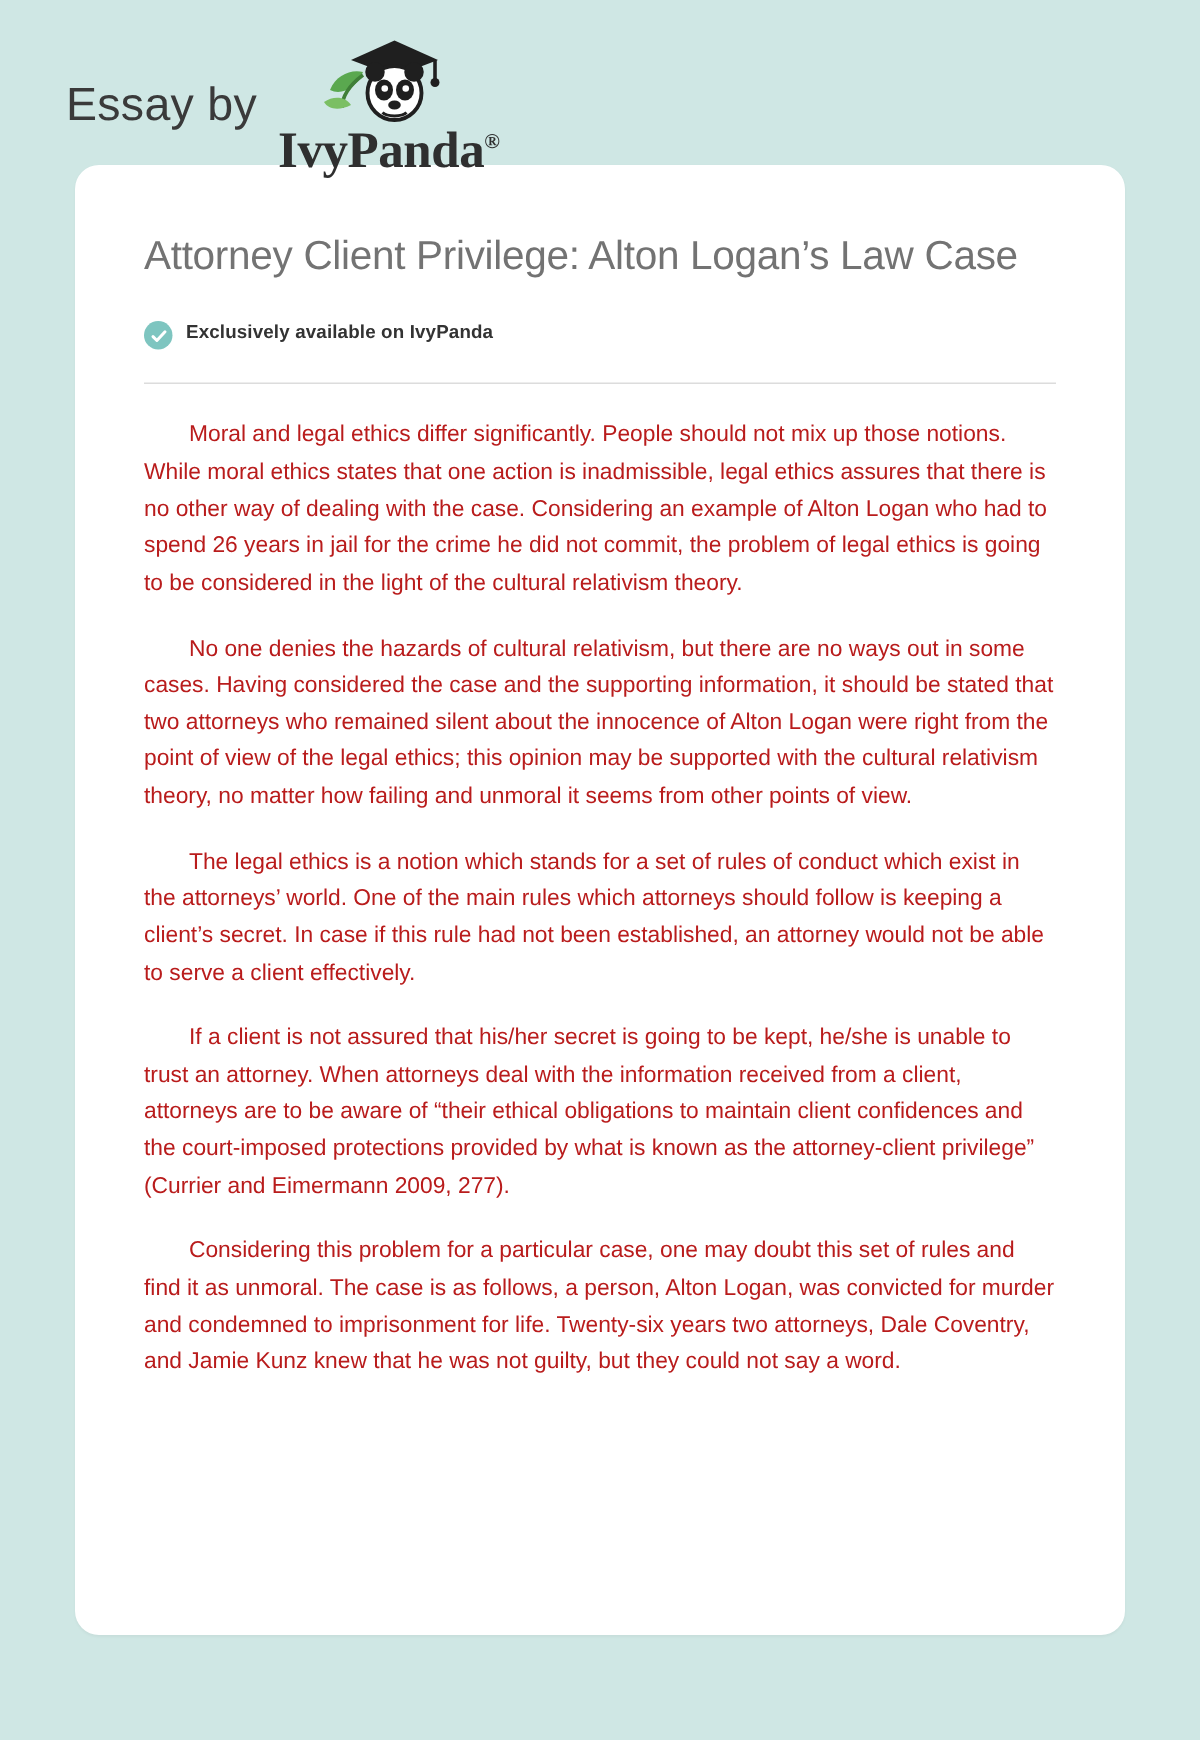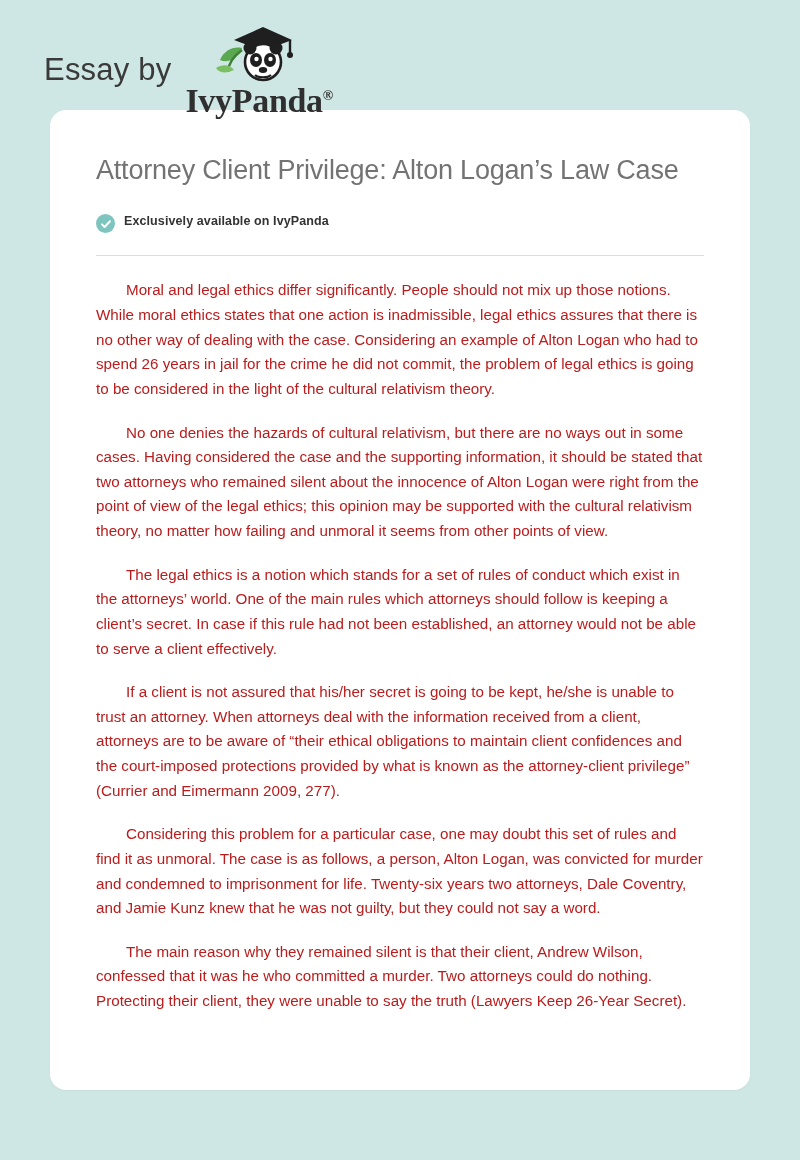--- a/index.html
+++ b/index.html
@@ -169,17 +169,16 @@
     </div>
 
     <hr class="divider">
 
     <div class="body-text">
       <p>Moral and legal ethics differ significantly. People should not mix up those notions. While moral ethics states that one action is inadmissible, legal ethics assures that there is no other way of dealing with the case. Considering an example of Alton Logan who had to spend 26 years in jail for the crime he did not commit, the problem of legal ethics is going to be considered in the light of the cultural relativism theory.</p>
       <p>No one denies the hazards of cultural relativism, but there are no ways out in some cases. Having considered the case and the supporting information, it should be stated that two attorneys who remained silent about the innocence of Alton Logan were right from the point of view of the legal ethics; this opinion may be supported with the cultural relativism theory, no matter how failing and unmoral it seems from other points of view.</p>
       <p>The legal ethics is a notion which stands for a set of rules of conduct which exist in the attorneys’ world. One of the main rules which attorneys should follow is keeping a client’s secret. In case if this rule had not been established, an attorney would not be able to serve a client effectively.</p>
       <p>If a client is not assured that his/her secret is going to be kept, he/she is unable to trust an attorney. When attorneys deal with the information received from a client, attorneys are to be aware of “their ethical obligations to maintain client confidences and the court-imposed protections provided by what is known as the attorney-client privilege” (Currier and Eimermann 2009, 277).</p>
       <p>Considering this problem for a particular case, one may doubt this set of rules and find it as unmoral. The case is as follows, a person, Alton Logan, was convicted for murder and condemned to imprisonment for life. Twenty-six years two attorneys, Dale Coventry, and Jamie Kunz knew that he was not guilty, but they could not say a word.</p>
-      <p>The main reason why they remained silent is that their client, Andrew Wilson, confessed that it was he who committed a murder. Two attorneys could do nothing. Protecting their client, they were unable to say the truth (Lawyers Keep 26-Year Secret).</p>
     </div>
   </div>
 
 </div>
 
 </body></html>

